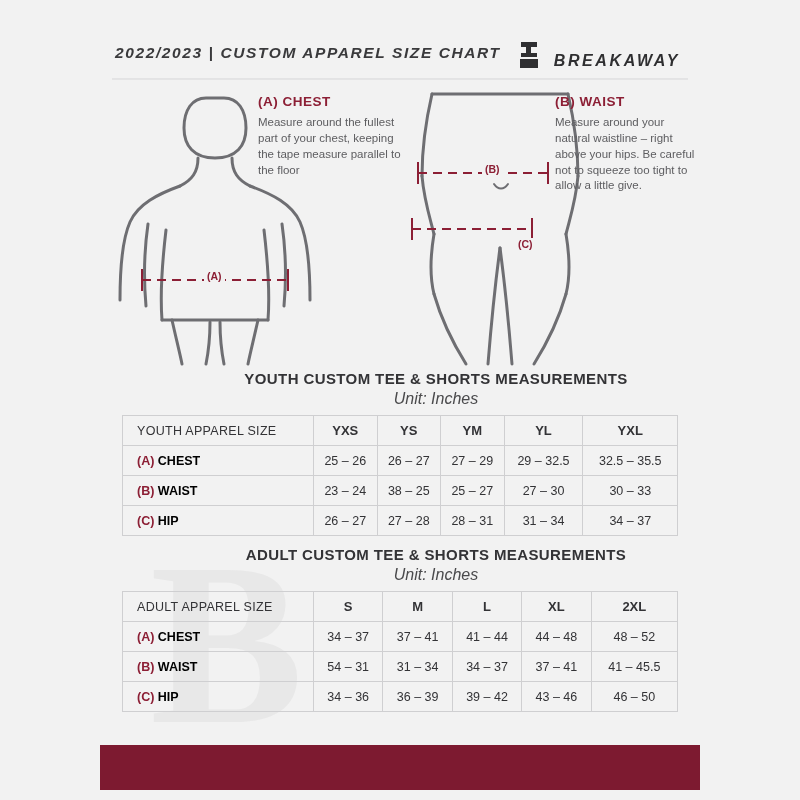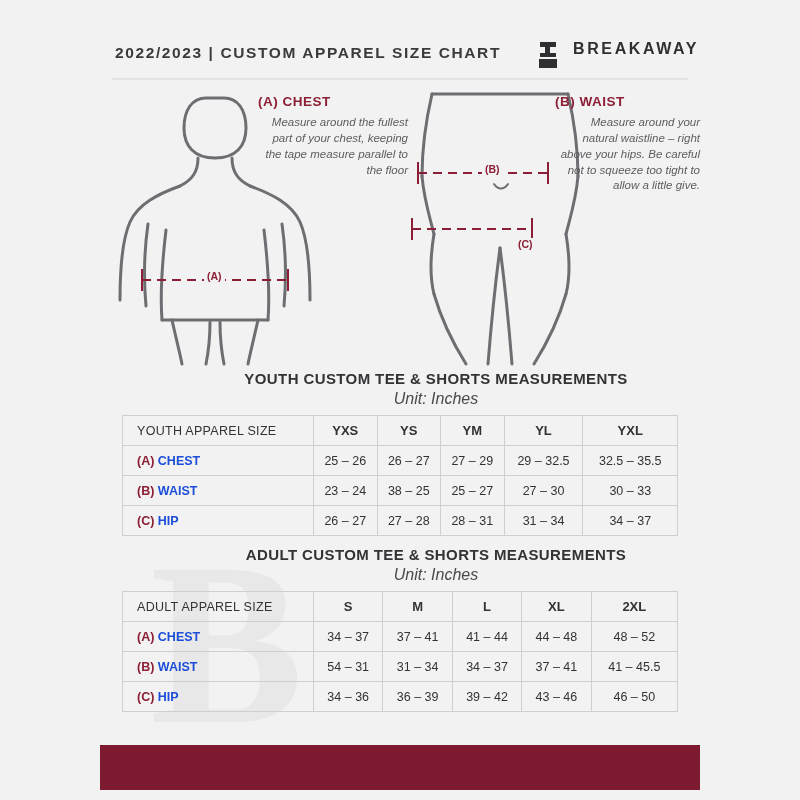--- a/index.html
+++ b/index.html
@@ -43,36 +43,37 @@
     z-index: 0;
   }
 
   
   .header {
     position: absolute;
     left: 0; top: 22px;
     width: 800px;
     height: 46px;
     z-index: 2;
+    font-style: italic;
   }
   .header-title {
     position: absolute;
     left: 115px;
     top: 12px;
     font-size: 15.5px;
     font-weight: bold;
     letter-spacing: 1.6px;
     color: #3a3a3c;
   }
   .brand {
     position: absolute;
-    right: 101px;
+    right: 120px;
     top: 8px;
     display: flex;
-    align-items: flex-start;
+    align-items: flex-end;
     gap: 12px;
   }
   .brand-mark {
     width: 26px;
     height: 30px;
     position: relative;
   }
   .brand-name {
     font-size: 16px;
     font-weight: bold;
@@ -95,24 +96,22 @@
   }
   .callout-title {
     font-size: 13.5px;
     font-weight: bold;
     color: #8c1f35;
     letter-spacing: 0.5px;
     margin-bottom: 6px;
   }
   .callout-body {
     font-size: 11.5px;
-    font-style: italic;
     line-height: 1.38;
     color: #5d5d60;
-    text-align: right;
   }
   .c-chest { left: 258px; top: 14px; width: 150px; }
   .c-waist { left: 555px; top: 14px; width: 145px; }
   .c-hips  { left: 555px; top: 148px; width: 148px; }
 
   .label-tag {
     position: absolute;
     font-size: 10.5px;
     font-weight: bold;
     color: #8c1f35;
@@ -172,21 +171,21 @@
   }
   table.sizetable th.rowhead {
     font-weight: normal;
     font-size: 12.5px;
     letter-spacing: 0.3px;
   }
   .tag {
     color: #8c1f35;
     font-weight: bold;
   }
-  .meas-name { font-weight: bold; color: #1d4ed8; }
+  .meas-name { font-weight: bold; color: #000000; }
 
   
   .footer-bar {
     position: absolute;
     left: 100px;
     top: 735px;
     width: 600px;
     height: 45px;
     background: #7d1a30;
     z-index: 2;

